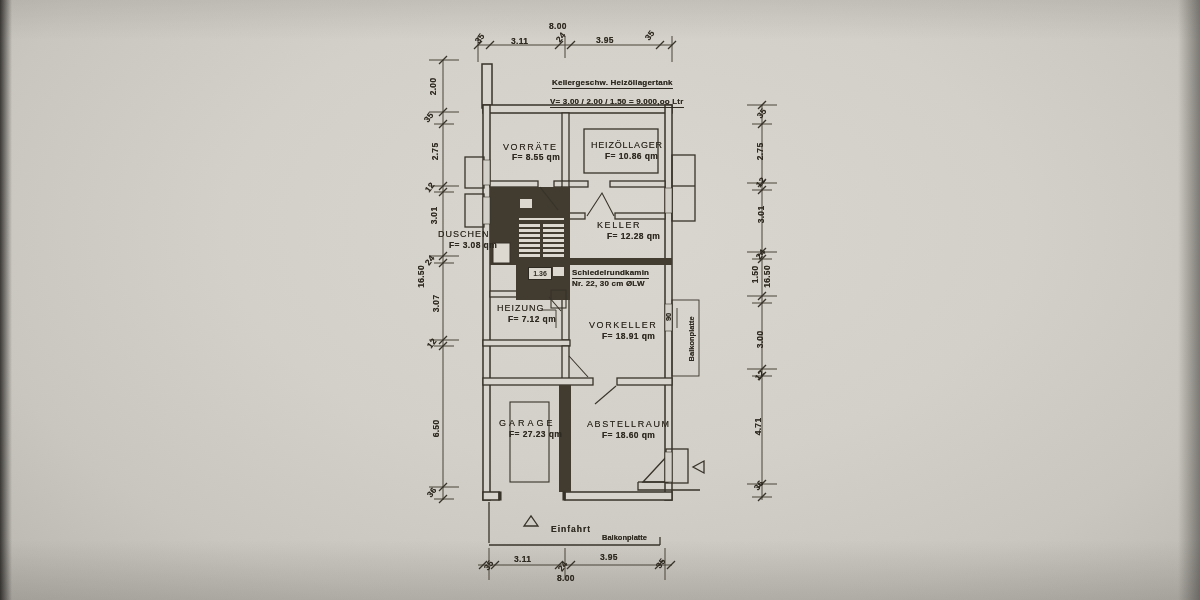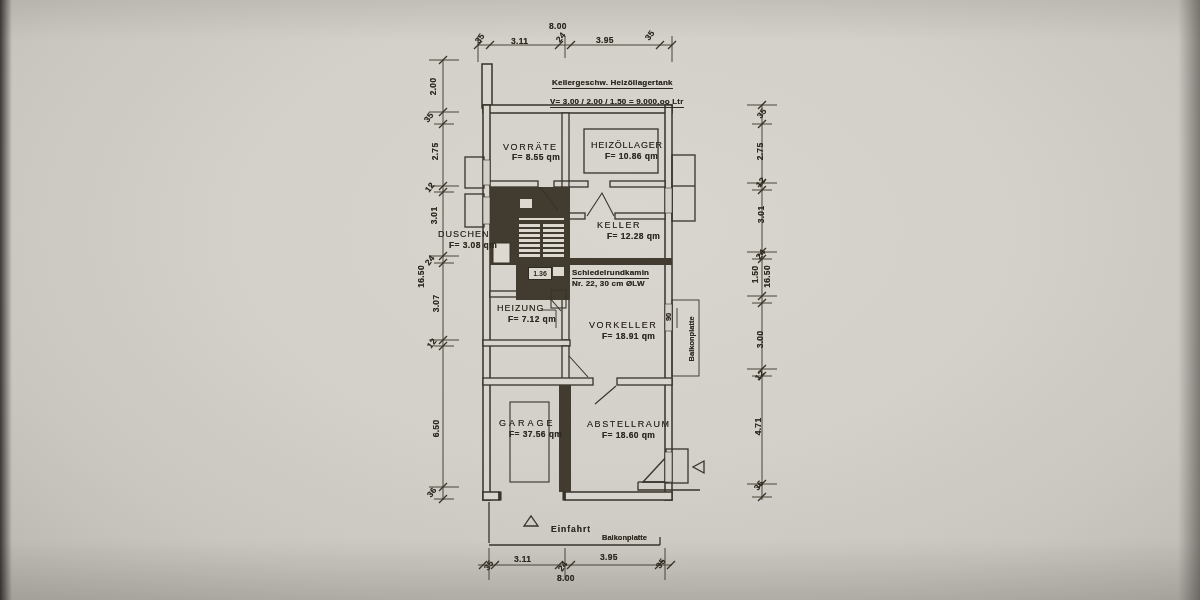--- a/index.html
+++ b/index.html
@@ -221,21 +221,21 @@
 <div class="lbl rname" style="left:438px;top:230px;letter-spacing:1px">DUSCHEN</div>
 <div class="lbl rarea" style="left:437px;top:241px">F= 3.08 qm</div>
 
 <div class="lbl rname" style="left:497px;top:304px;letter-spacing:1px">HEIZUNG</div>
 <div class="lbl rarea" style="left:496px;top:315px">F= 7.12 qm</div>
 
 <div class="lbl rname" style="left:589px;top:321px">VORKELLER</div>
 <div class="lbl rarea" style="left:590px;top:332px">F= 18.91 qm</div>
 
 <div class="lbl rname" style="left:499px;top:419px;letter-spacing:3px">GARAGE</div>
-<div class="lbl rarea" style="left:497px;top:430px">F= 37.56 qm</div>
+<div class="lbl rarea" style="left:497px;top:430px">F= 27.23 qm</div>
 
 <div class="lbl rname" style="left:587px;top:420px">ABSTELLRAUM</div>
 <div class="lbl rarea" style="left:590px;top:431px">F= 18.60 qm</div>
 
 <div class="lbl title und" style="left:572px;top:269px">Schiedelrundkamin</div>
 <div class="lbl title" style="left:572px;top:280px">Nr. 22, 30 cm ØLW</div>
 
 <div class="wbox" style="left:528px;top:267px;width:22px;height:11px">1.36</div>
 
 <div class="lbl rarea" style="left:539px;top:525px;letter-spacing:1px">Einfahrt</div>

